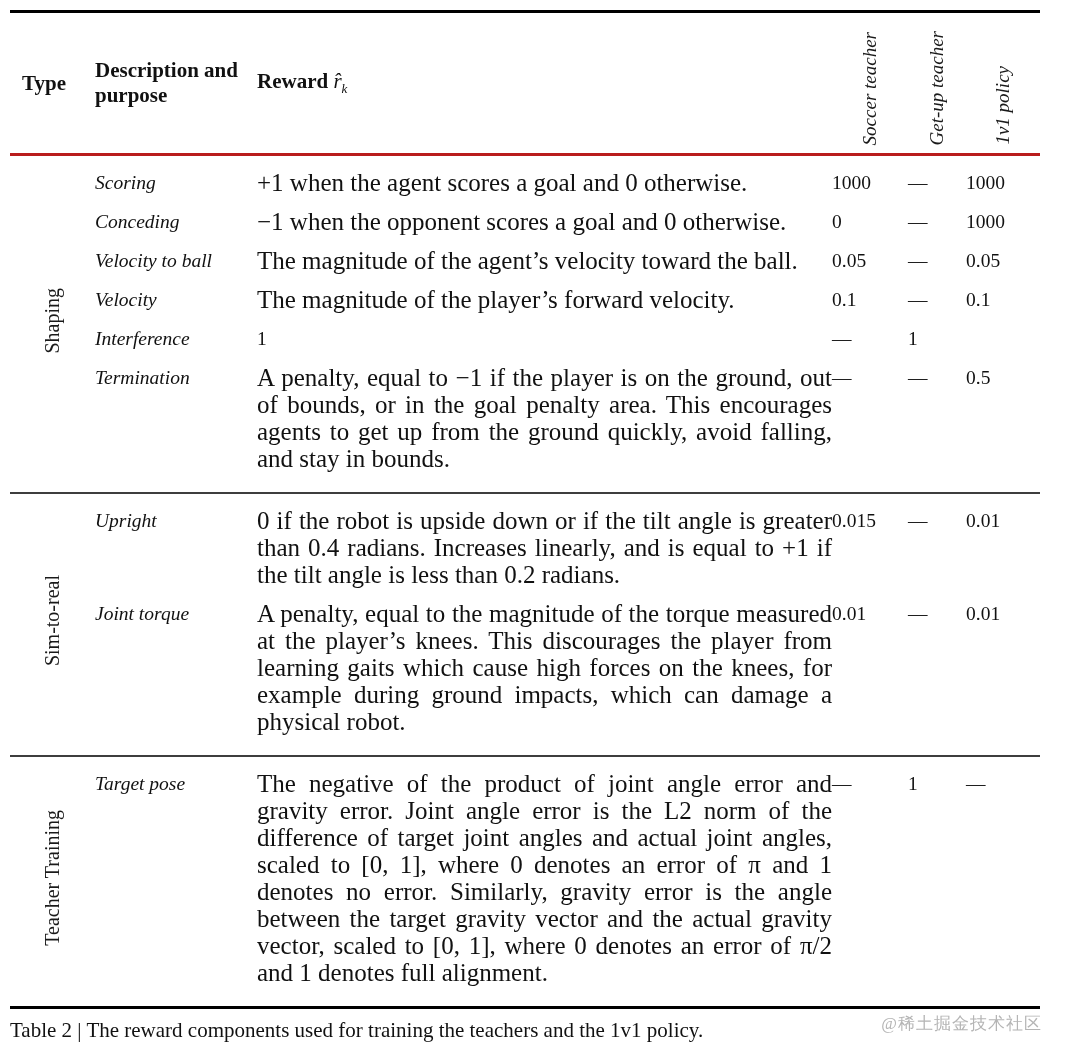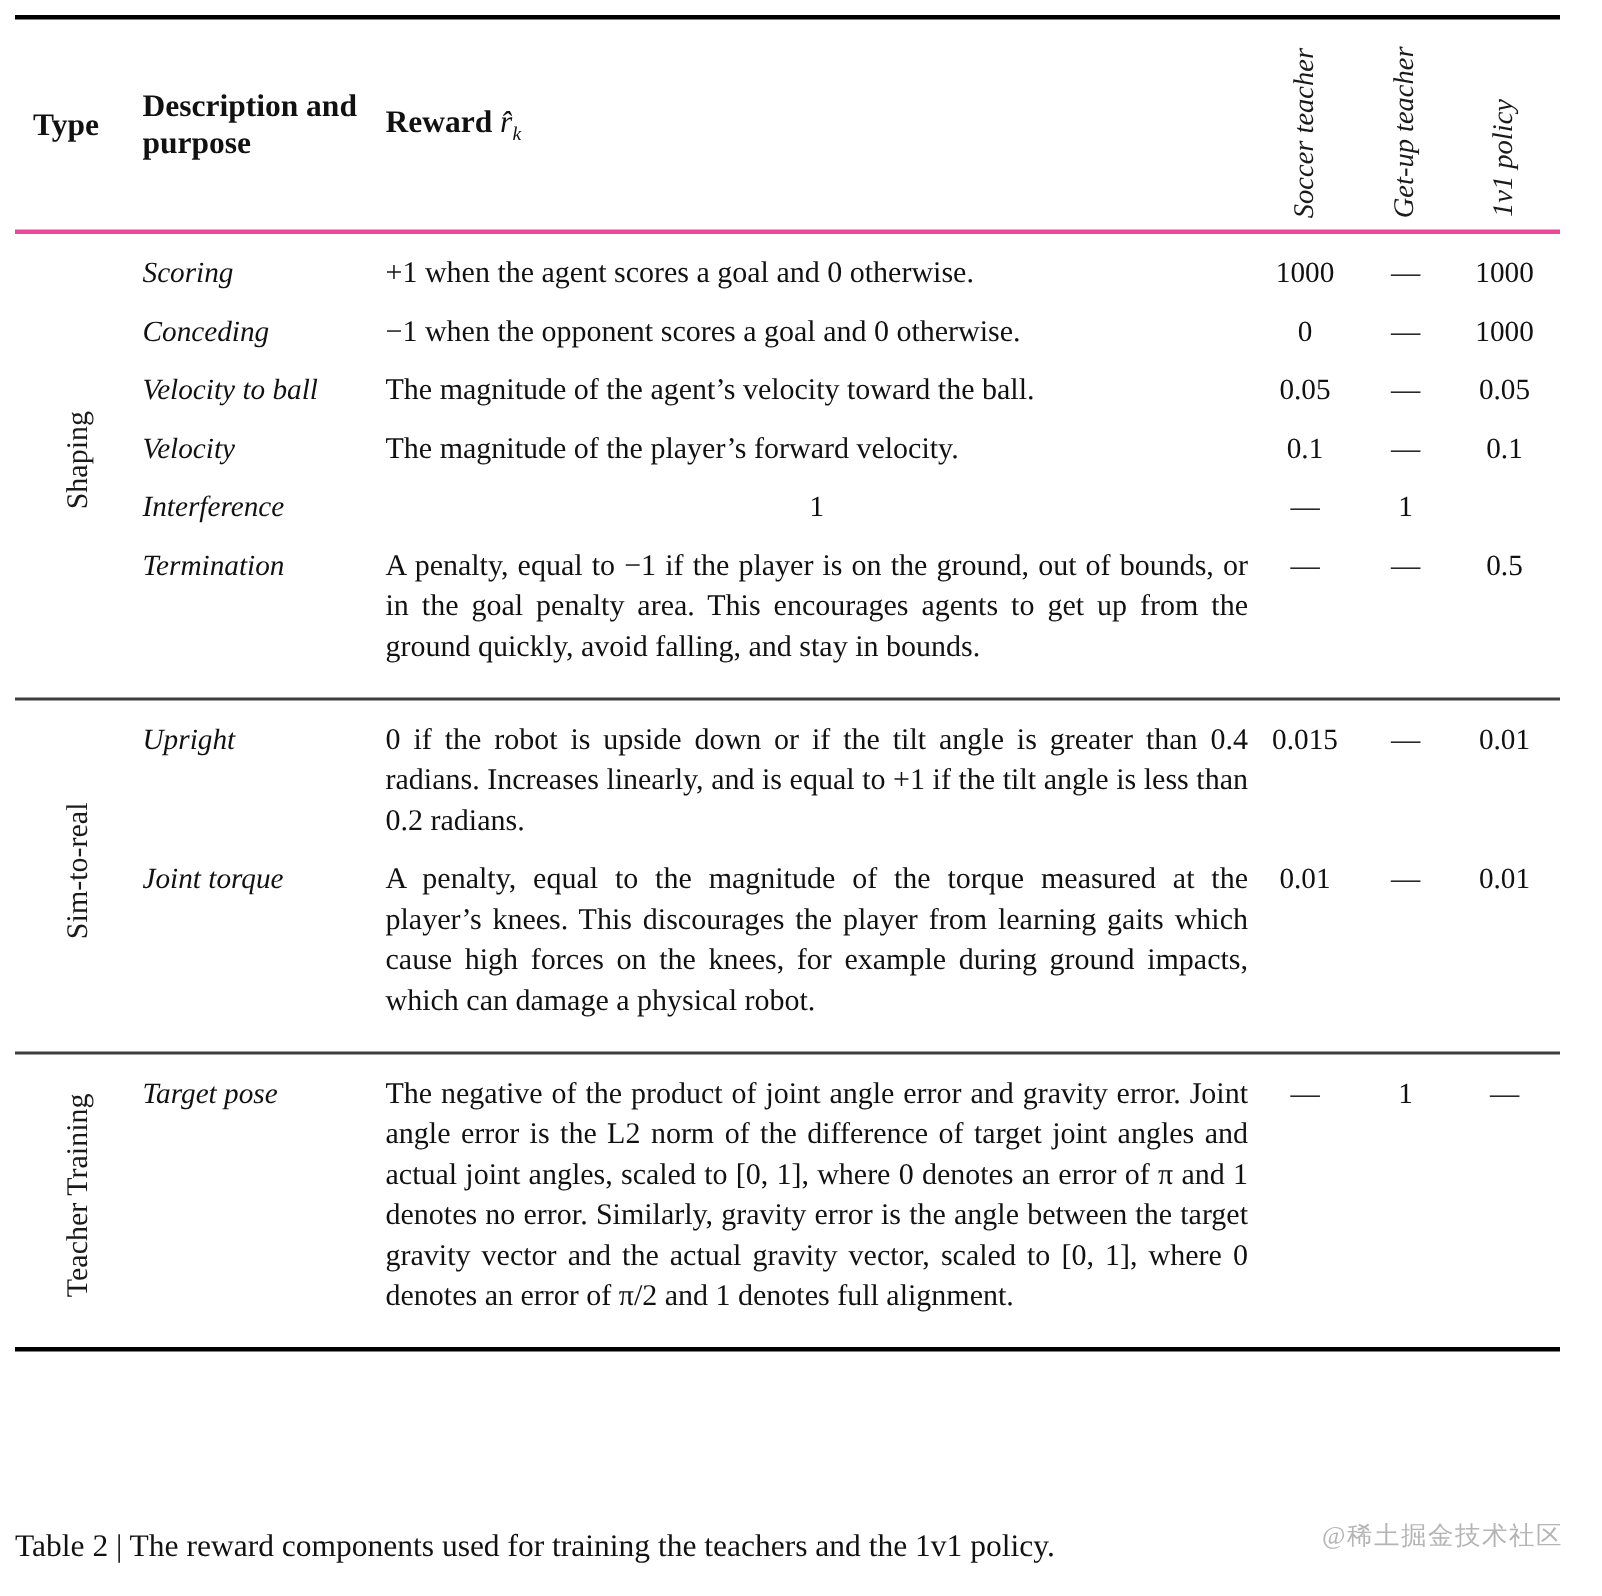--- a/index.html
+++ b/index.html
@@ -14,21 +14,21 @@
   .table-wrap {
     position: absolute;
     left: 10px; top: 10px;
     width: 1030px;
   }
   
   .thead {
     display: grid;
     grid-template-columns: 85px 162px 575px 76px 58px 74px;
     border-top: 3px solid #000;
-    border-bottom: 3px solid #ec4899;
+    border-bottom: 3px solid #b91c1c;
     height: 146px;
   }
   .thead .hcell {
     display: flex;
     align-items: center;
     font-weight: bold;
     font-size: 21px;
   }
   .thead .hcell.type-h { padding-left: 12px; }
   .reward-math { font-weight: bold; }
@@ -73,28 +73,27 @@
     display: grid;
     grid-template-columns: 162px 575px 76px 58px 74px;
     padding: 6px 0;
   }
   .reward-cell {
     font-style: italic;
     font-size: 19.5px;
     line-height: 27px;
   }
   .desc-cell {
-    font-size: 20px;
+    font-size: 25px;
     line-height: 27px;
     text-align: justify;
   }
   .val-cell {
     font-size: 19.5px;
     line-height: 27px;
-    text-align: center;
   }
   
   .caption {
     position: absolute;
     left: 10px;
     top: 1018px;
     font-size: 21px;
     color: #111;
     width: 900px;
   }

